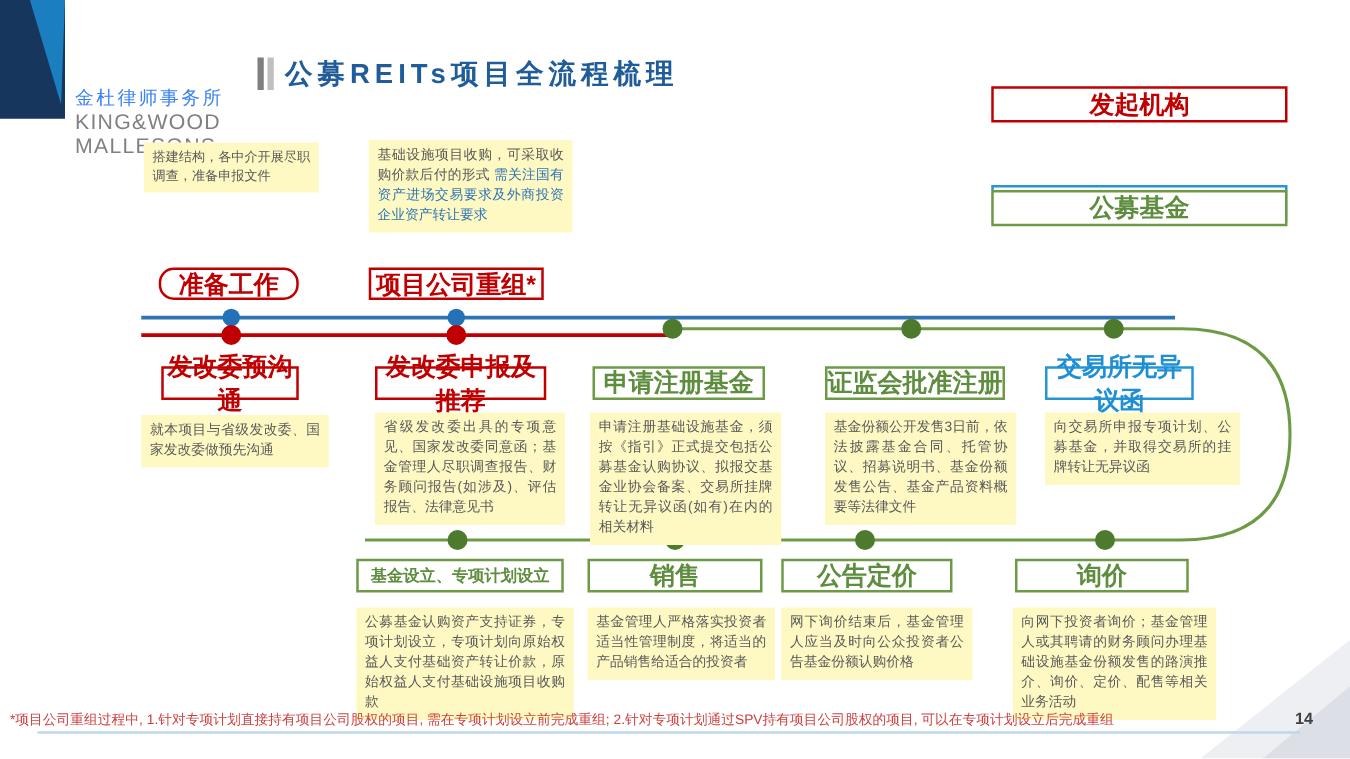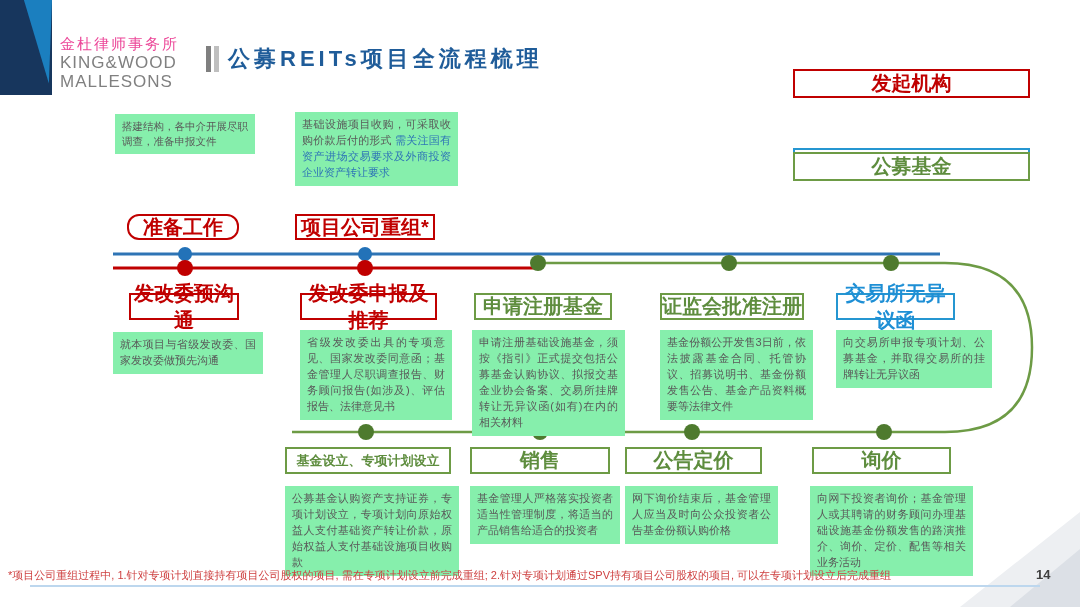--- a/index.html
+++ b/index.html
@@ -6,36 +6,36 @@
   body{
     width:1080px;height:607px;position:relative;background:#ffffff;
     font-family:"Liberation Sans","DejaVu Sans",sans-serif;overflow:hidden;
   }
   .abs{position:absolute;}
   
   .logo-shape{left:0;top:0;width:52px;height:95px;background:#17365D;}
   .logo-shape .lt{position:absolute;left:0;top:0;width:100%;height:100%;
     background:#1B7FBF;clip-path:polygon(46% 0,100% 0,94% 88%);}
   .logo-text{left:60px;top:36px;color:#808080;line-height:1.12;}
-  .logo-cn{font-size:15px;letter-spacing:2px;color:#ec4899;}
+  .logo-cn{font-size:15px;letter-spacing:2px;color:#3b82f6;margin-top:35px;}
   .logo-en{font-size:17px;letter-spacing:1px;}
   .title-bars{left:206px;top:46px;display:flex;gap:3px;}
   .title-bars div{width:5px;height:26px;}
   .bar-dark{background:#7F7F7F;}
   .bar-light{background:#BFBFBF;}
   .page-title{left:228px;top:44px;font-size:22px;font-weight:bold;
     color:#1F5C99;letter-spacing:4px;}
   
   .box{position:absolute;display:flex;align-items:center;justify-content:center;
     background:#fff;font-weight:bold;font-size:20px;box-sizing:border-box;text-align:center;}
   .box.red{border:2px solid #C00000;color:#C00000;}
   .box.green{border:2px solid #6D9B45;color:#5E8D3E;}
   .box.blue{border:2px solid #2596D1;color:#1E8FD5;}
   
-  .note{position:absolute;background:#86efac;color:#595959;font-size:11px;
+  .note{position:absolute;background:#fef9c3;color:#595959;font-size:11px;
     line-height:1.45;padding:5px 7px;box-sizing:border-box;text-align:justify;}
   .note .blue-part{color:#2E75B6;}
   
   .flow-svg{left:0;top:0;width:1080px;height:607px;pointer-events:none;}
   
   .footnote{left:8px;top:568px;width:920px;font-size:11px;
     color:#CE4040;}
   .hairline{left:30px;top:585px;width:1010px;height:2px;background:#BDD7EE;}
   .page-number{left:1036px;top:567px;font-size:13px;font-weight:bold;color:#404040;}
   .corner{right:0;bottom:0;width:120px;height:95px;background:#EDEFF2;

